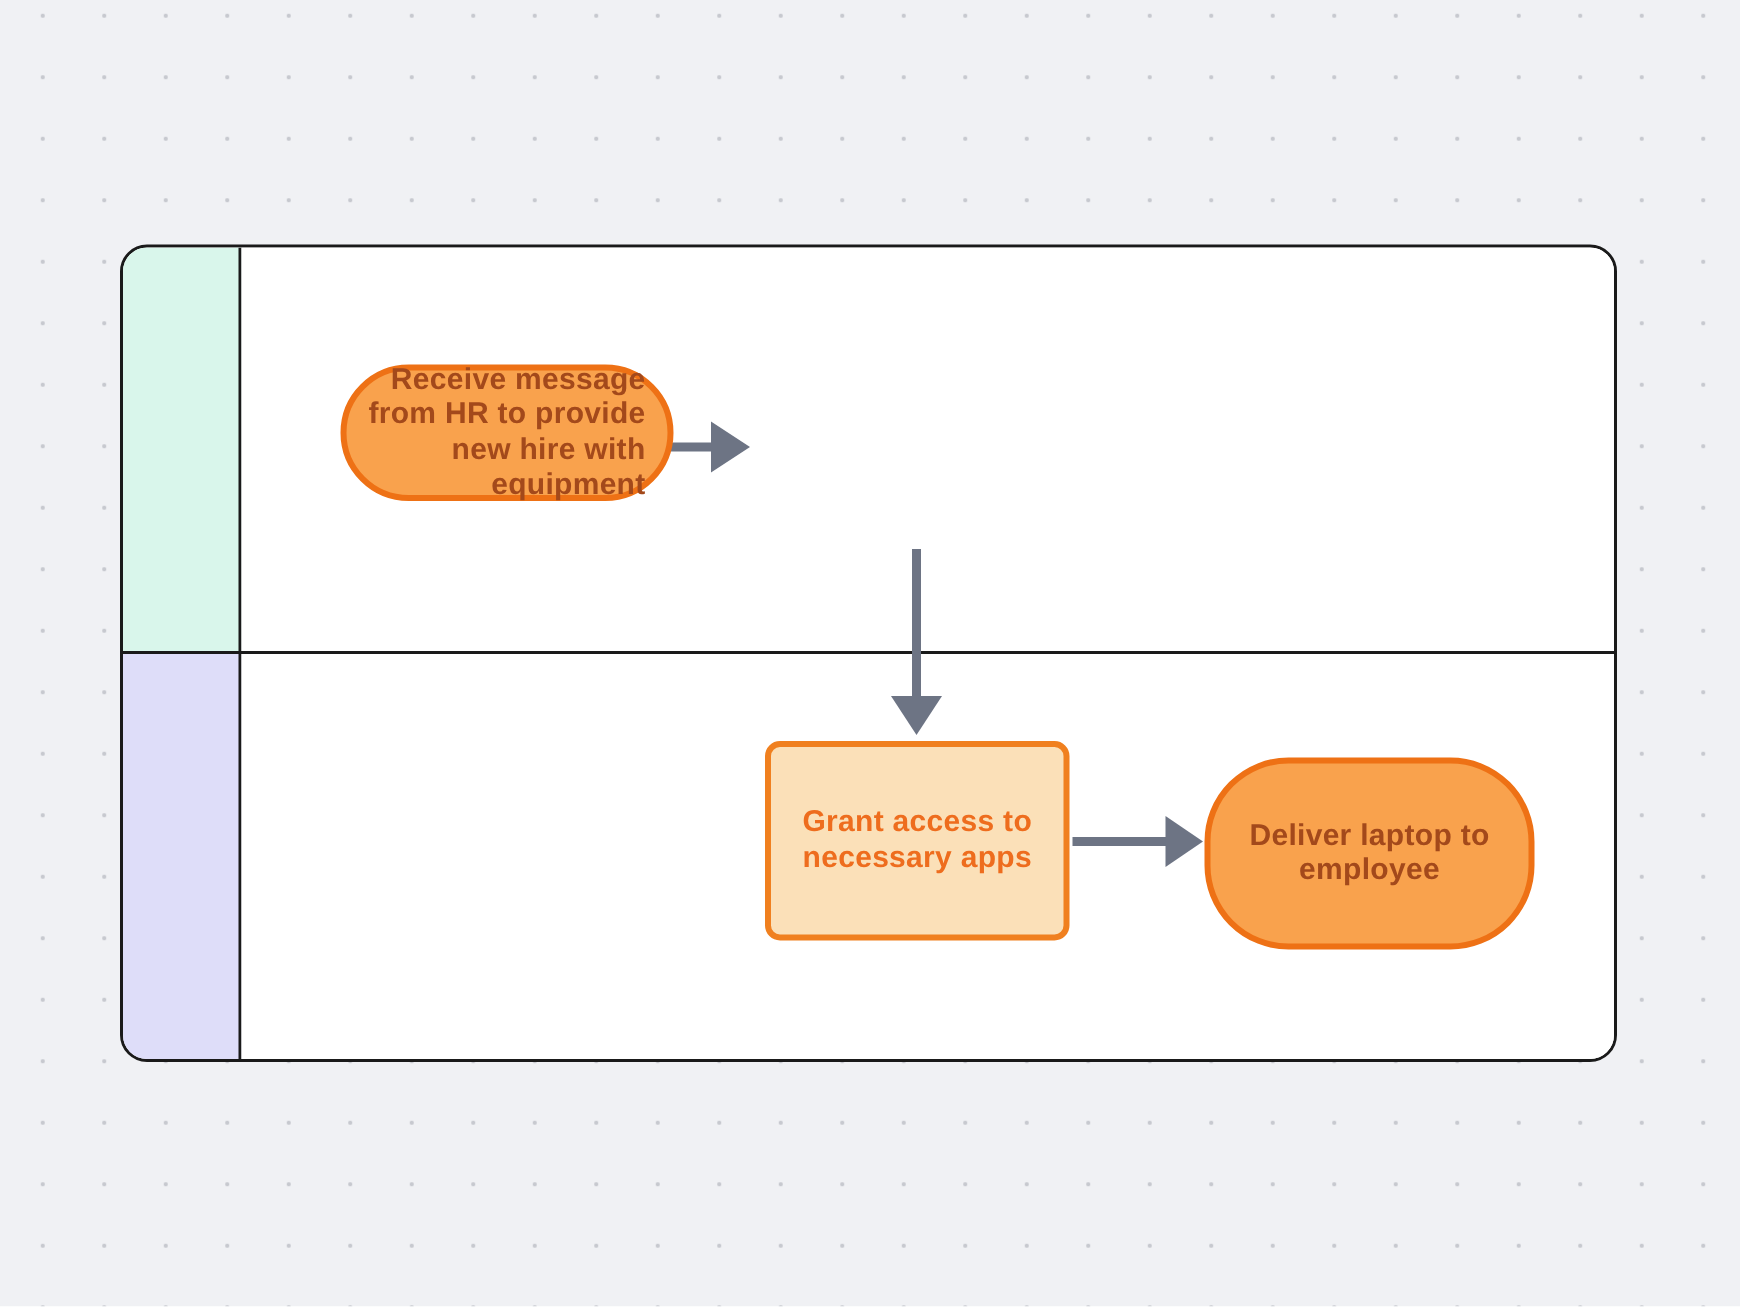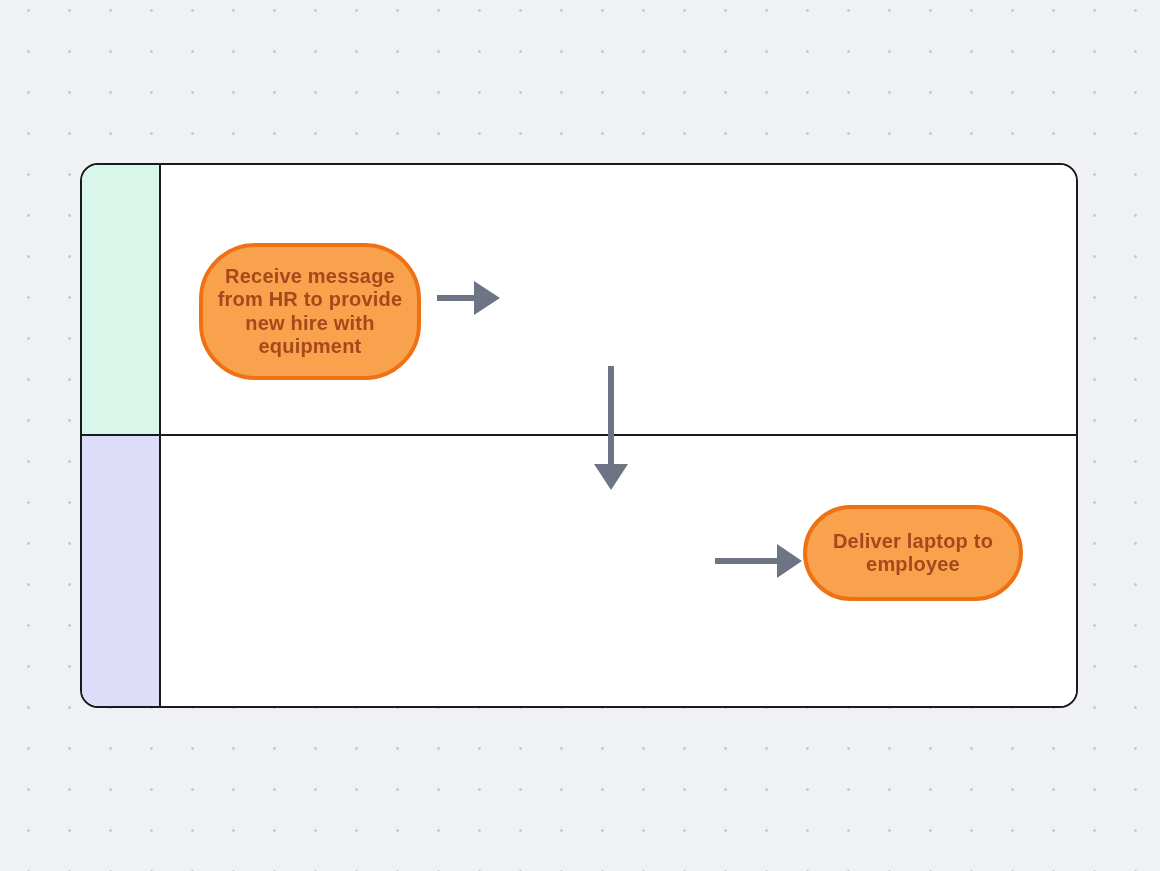--- a/index.html
+++ b/index.html
@@ -90,24 +90,24 @@
     border: 4px solid var(--c-pill_border);
     color: var(--c-pill_text);
     border-radius: 56px;
   }
   .task {
     background: var(--c-task_fill);
     border: 4px solid var(--c-task_border);
     color: var(--c-task_text);
     border-radius: 10px;
   }
-  .node-start   { left: 199px; top: 243px; width: 222px; height: 137px; }
+  .node-start   { left: 227px; top: 243px; width: 222px; height: 91px; text-align: right; }
   .node-email   { left: 503px; top: 235px; width: 219px; height: 129px; }
   .node-apps    { left: 510px; top: 494px; width: 203px; height: 133px; }
-  .node-deliver { left: 803px; top: 505px; width: 220px; height: 96px; }
+  .node-deliver { left: 803px; top: 505px; width: 220px; height: 128px; }
 </style>
 </head>
 <body>
 
 <div class="canvas">
 
   <div class="frame">
     <div class="lane">
       <div class="strip strip-1"></div>
       <div class="lane-body"></div>
@@ -132,17 +132,19 @@
       <polygon points="777,544 777,578 802,561"></polygon>
     </g>
   </svg>
 
   <div class="node pill node-start">Receive message
 from HR to provide
 new hire with
 equipment</div>
 
 
+  <div class="node task node-apps">Grant access to
+necessary apps</div>
 
   <div class="node pill node-deliver">Deliver laptop to
 employee</div>
 
 </div>
 
 </body></html>

